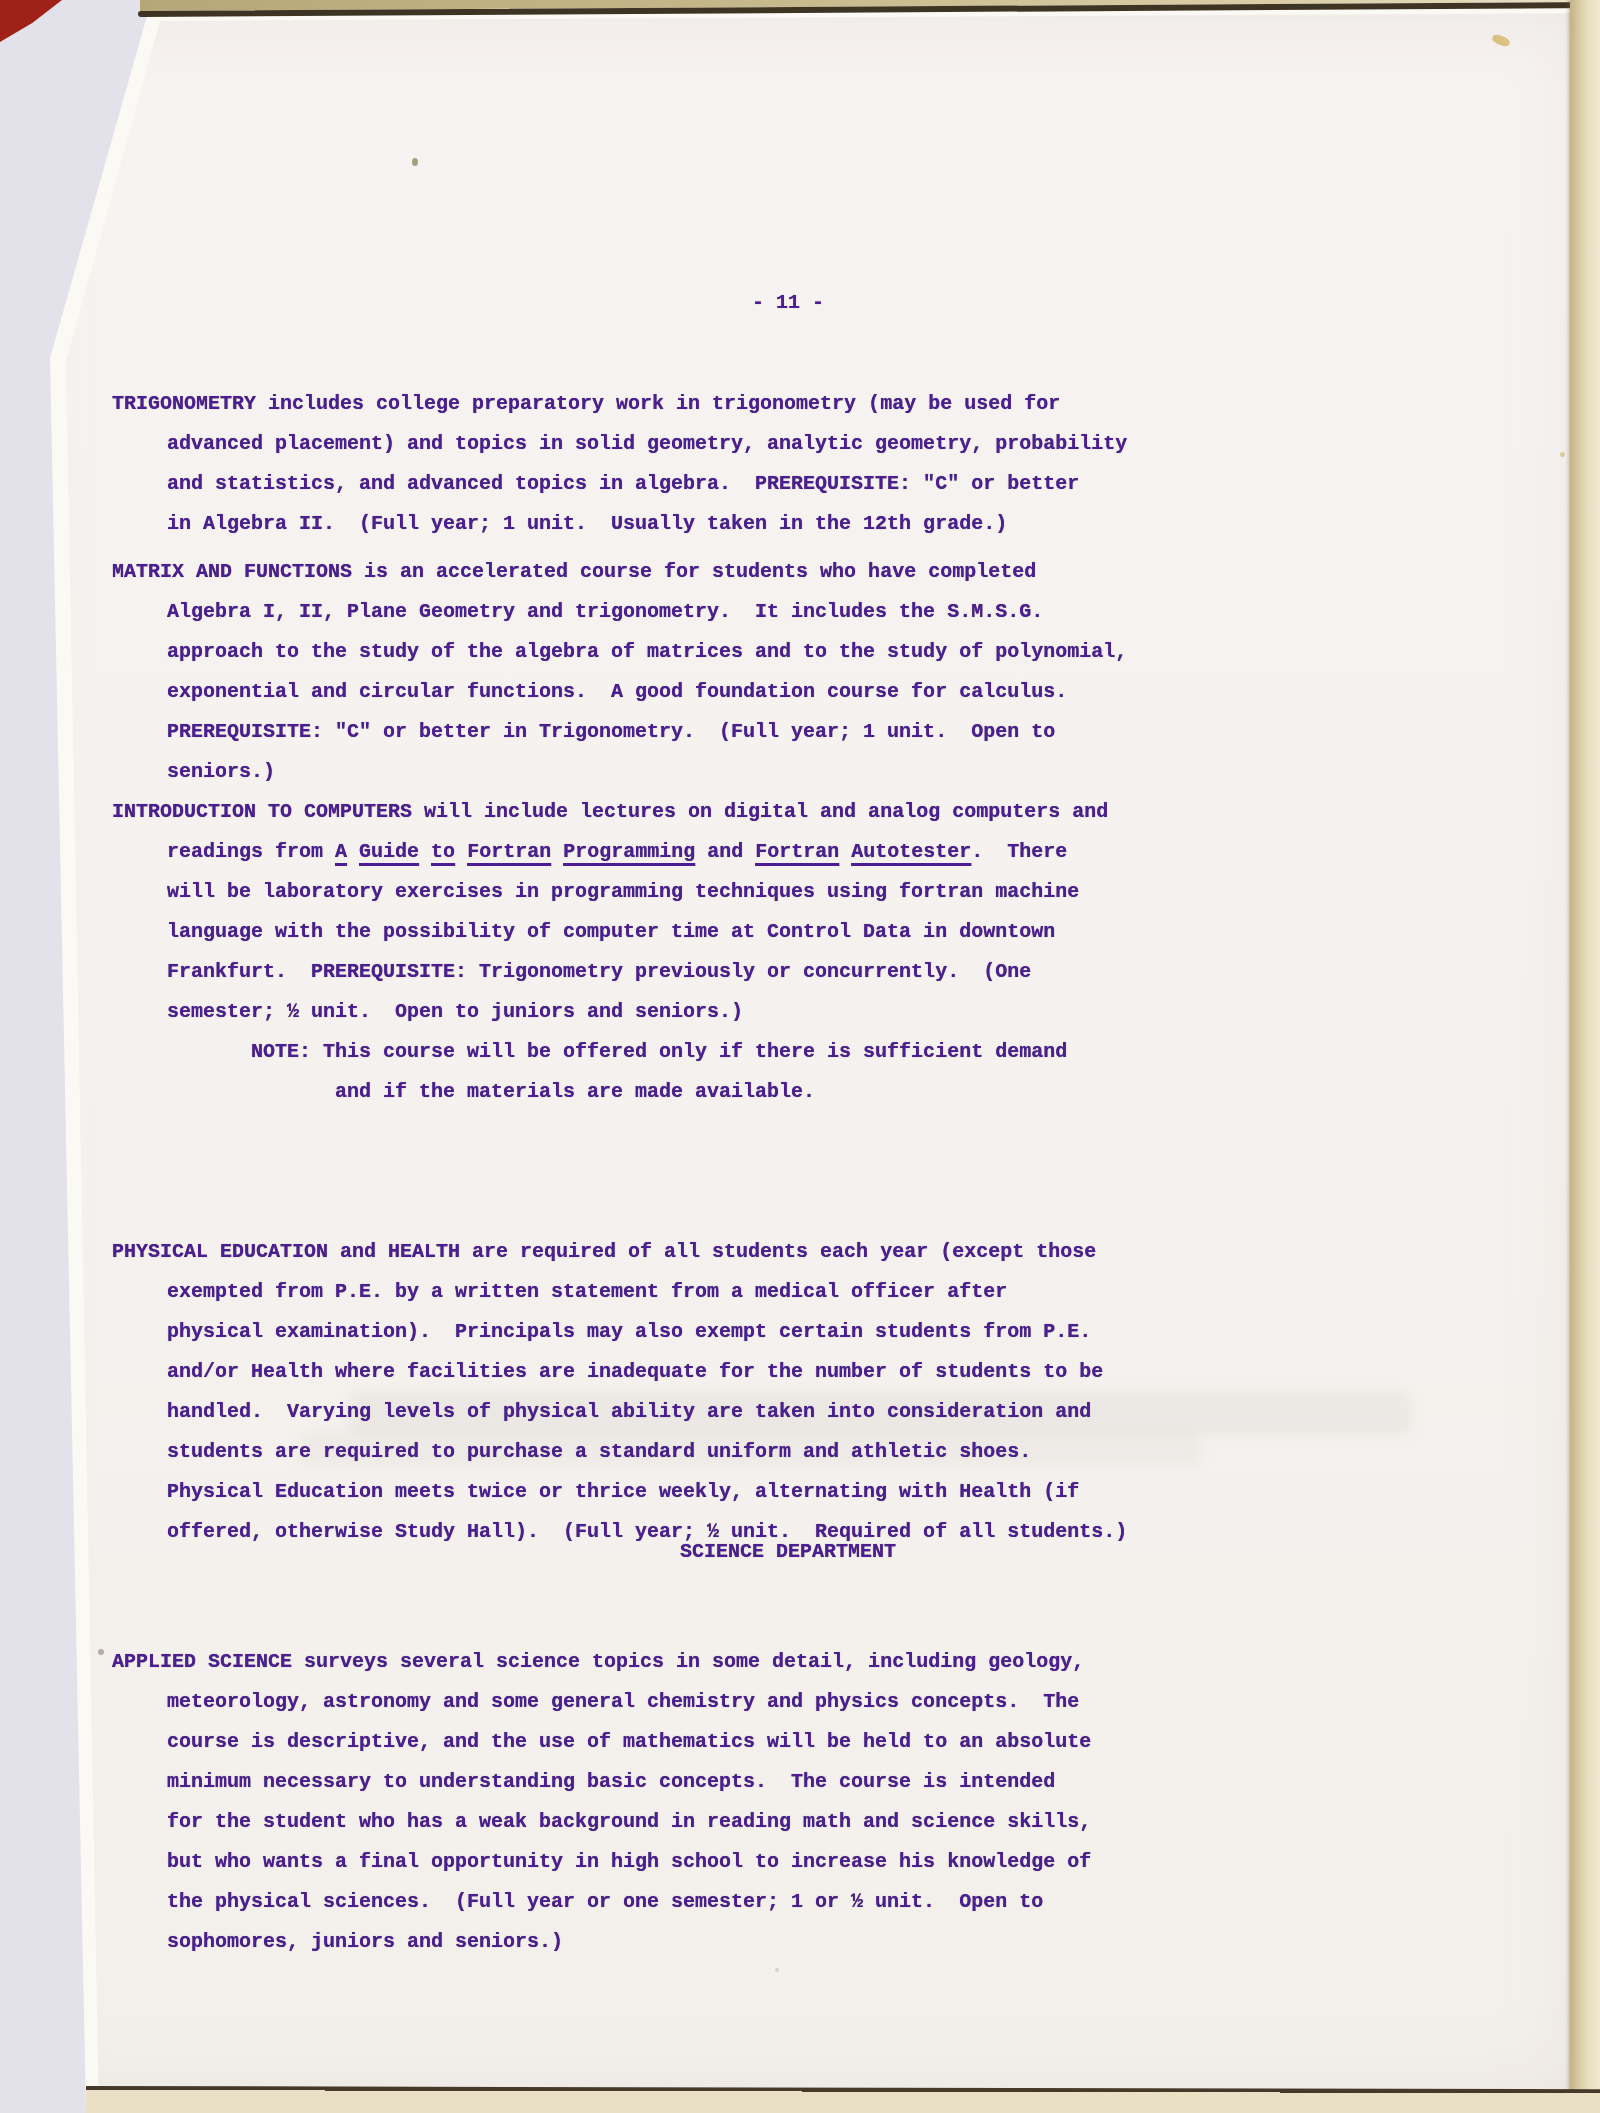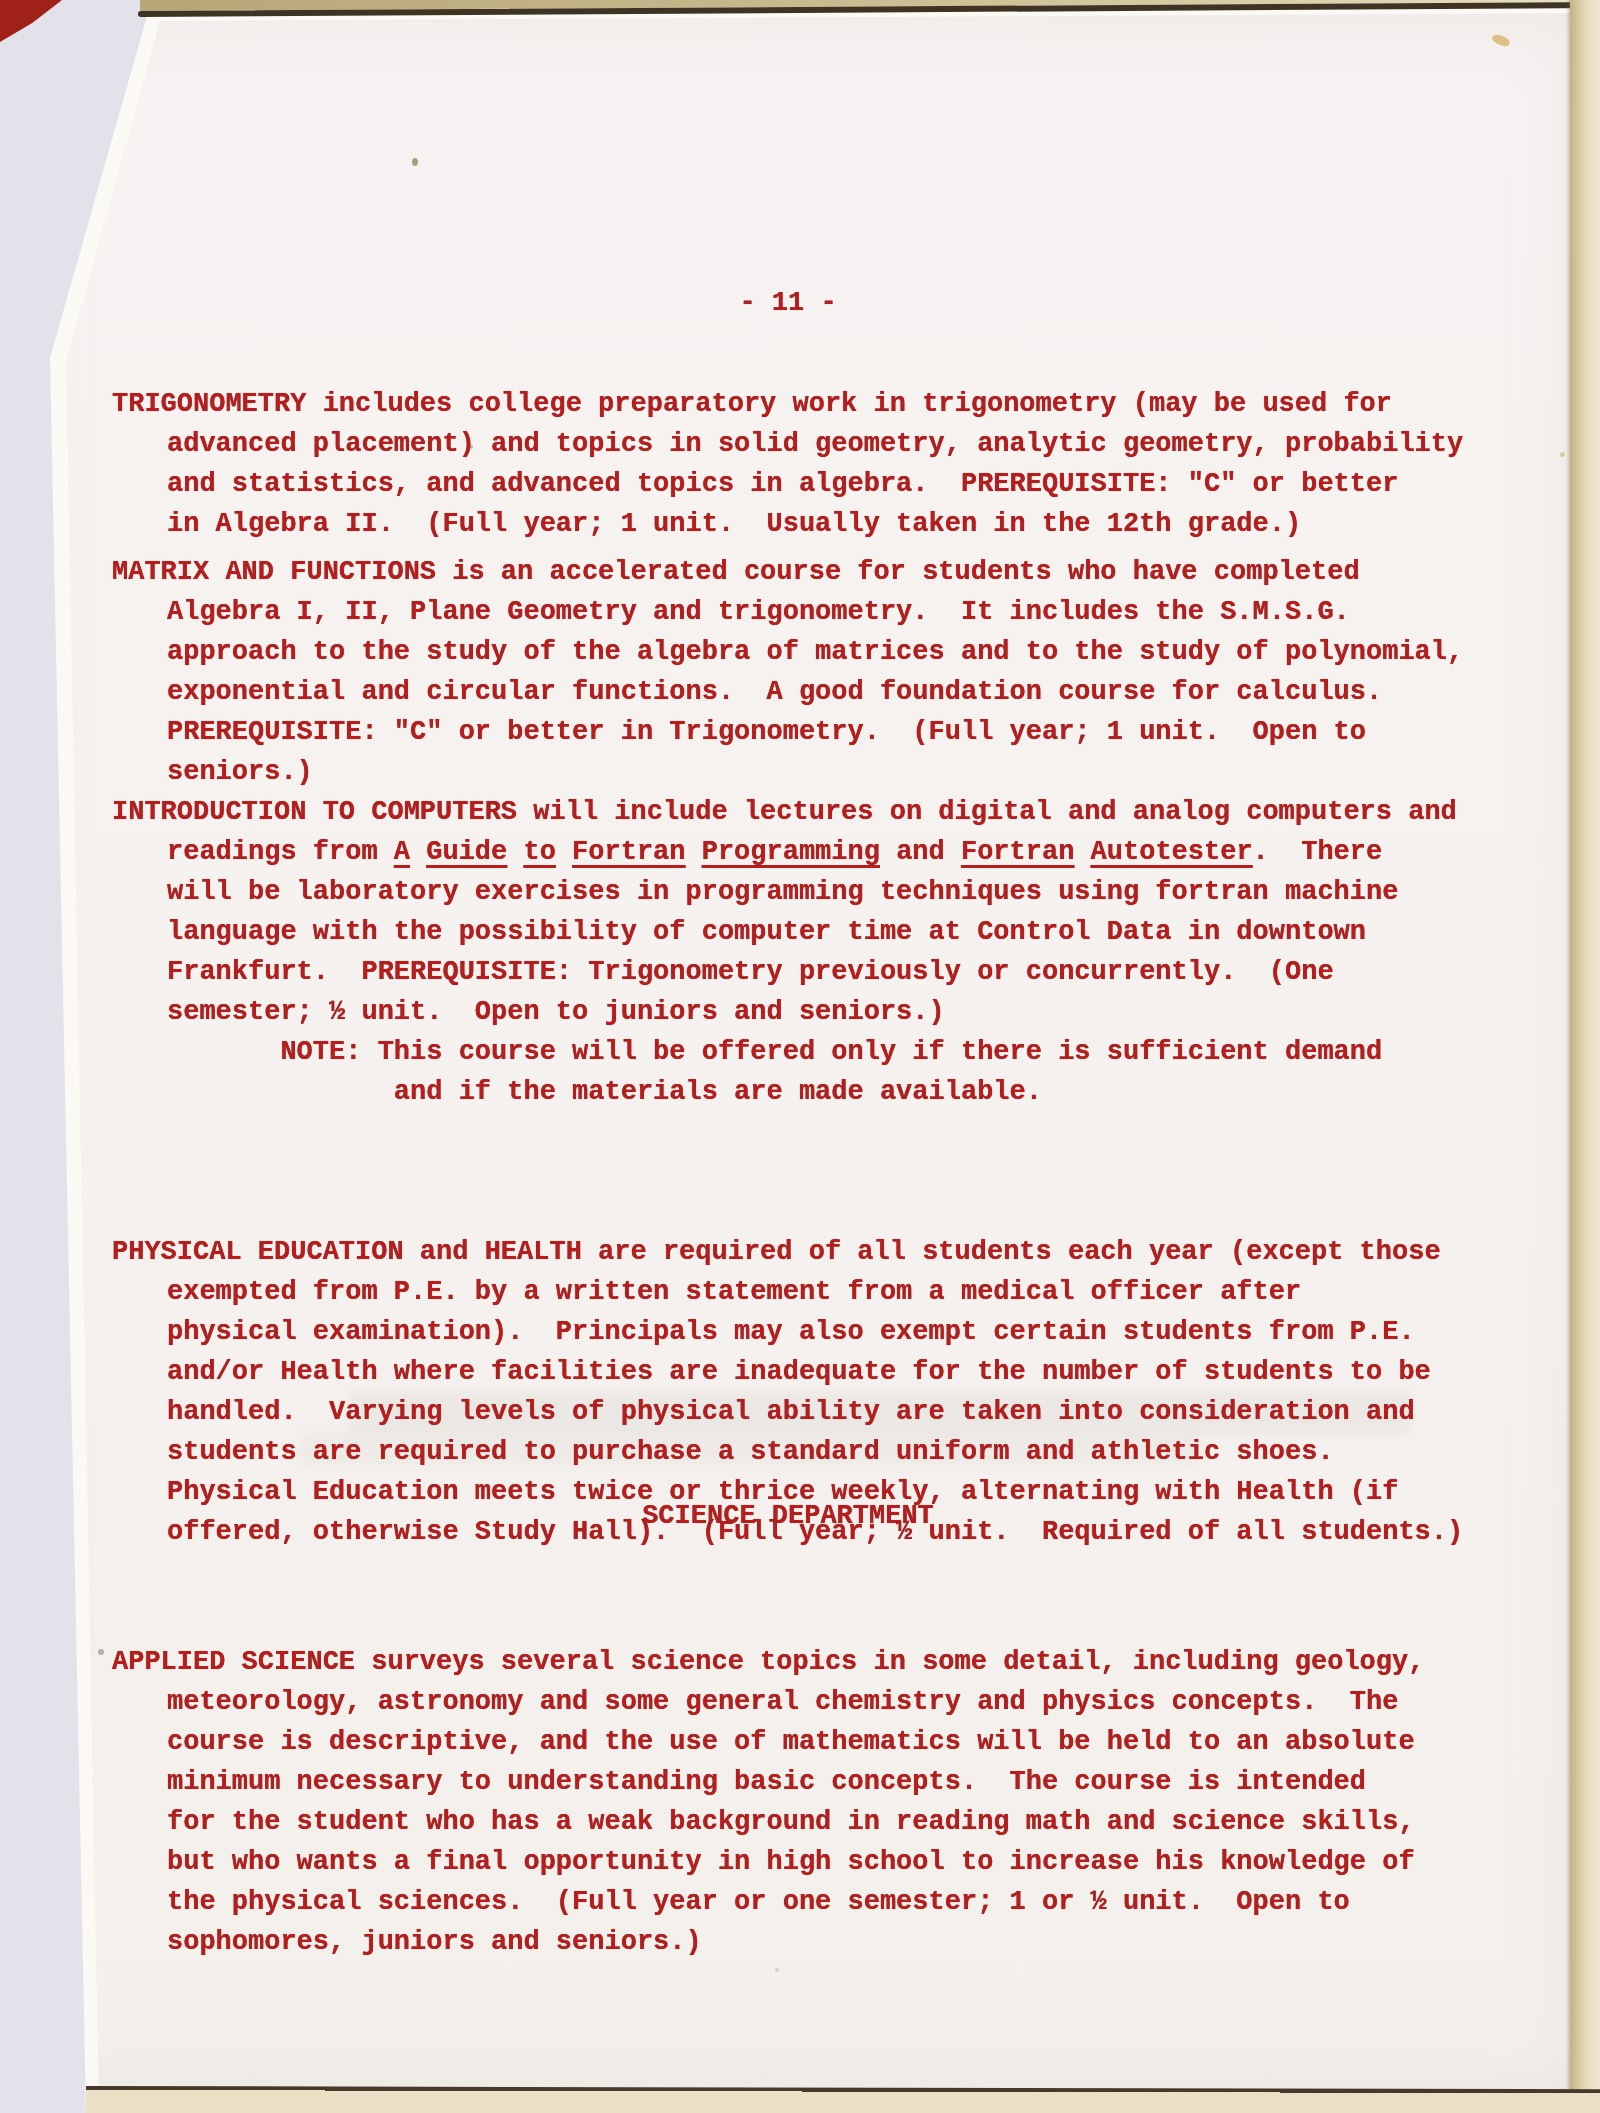--- a/index.html
+++ b/index.html
@@ -55,22 +55,22 @@
     transform: rotate(0.12deg); transform-origin: left center;
   }
 
   
   .smear { position: absolute; background: rgba(165,162,155,0.11); filter: blur(6px); }
   .speck { position: absolute; border-radius: 50%; }
 
   
   .text-layer {
     position: absolute; inset: 0;
-    font-weight: bold; font-size: 27px; line-height: 40px;
-    color: #b91c1c;
+    font-weight: bold; font-size: 20px; line-height: 40px;
+    color: #4c1d95;
     text-shadow: 0 0 0.7px rgba(45,48,40,0.85);
   }
   .block { position: absolute; left: 112px; width: 1420px; white-space: pre; }
   .para  { padding-left: 55px; text-indent: -55px; }
   .center { width: 1352px; text-align: center; }
   .u { text-decoration: underline; text-decoration-thickness: 2.5px; text-underline-offset: 6px; }
 </style>
 </head>
 <body>
 
@@ -100,18 +100,18 @@
 
     <div class="block para" style="top:384px">TRIGONOMETRY includes college preparatory work in trigonometry (may be used for<br>advanced placement) and topics in solid geometry, analytic geometry, probability<br>and statistics, and advanced topics in algebra.  PREREQUISITE: "C" or better<br>in Algebra II.  (Full year; 1 unit.  Usually taken in the 12th grade.)</div>
 
     <div class="block para" style="top:552px">MATRIX AND FUNCTIONS is an accelerated course for students who have completed<br>Algebra I, II, Plane Geometry and trigonometry.  It includes the S.M.S.G.<br>approach to the study of the algebra of matrices and to the study of polynomial,<br>exponential and circular functions.  A good foundation course for calculus.<br>PREREQUISITE: "C" or better in Trigonometry.  (Full year; 1 unit.  Open to<br>seniors.)</div>
 
     <div class="block para" style="top:792px">INTRODUCTION TO COMPUTERS will include lectures on digital and analog computers and<br>readings from <span class="u">A</span> <span class="u">Guide</span> <span class="u">to</span> <span class="u">Fortran</span> <span class="u">Programming</span> and <span class="u">Fortran</span> <span class="u">Autotester</span>.  There<br>will be laboratory exercises in programming techniques using fortran machine<br>language with the possibility of computer time at Control Data in downtown<br>Frankfurt.  PREREQUISITE: Trigonometry previously or concurrently.  (One<br>semester; ½ unit.  Open to juniors and seniors.)<br>       NOTE: This course will be offered only if there is sufficient demand<br>              and if the materials are made available.</div>
 
 
     <div class="block para" style="top:1232px">PHYSICAL EDUCATION and HEALTH are required of all students each year (except those<br>exempted from P.E. by a written statement from a medical officer after<br>physical examination).  Principals may also exempt certain students from P.E.<br>and/or Health where facilities are inadequate for the number of students to be<br>handled.  Varying levels of physical ability are taken into consideration and<br>students are required to purchase a standard uniform and athletic shoes.<br>Physical Education meets twice or thrice weekly, alternating with Health (if<br>offered, otherwise Study Hall).  (Full year; ½ unit.  Required of all students.)</div>
 
-    <div class="block center" style="top:1496px">SCIENCE DEPARTMENT</div>
+    <div class="block center" style="top:1532px">SCIENCE DEPARTMENT</div>
 
     <div class="block para" style="top:1642px">APPLIED SCIENCE surveys several science topics in some detail, including geology,<br>meteorology, astronomy and some general chemistry and physics concepts.  The<br>course is descriptive, and the use of mathematics will be held to an absolute<br>minimum necessary to understanding basic concepts.  The course is intended<br>for the student who has a weak background in reading math and science skills,<br>but who wants a final opportunity in high school to increase his knowledge of<br>the physical sciences.  (Full year or one semester; 1 or ½ unit.  Open to<br>sophomores, juniors and seniors.)</div>
 
   </div>
 </div>
 
 </body></html>

